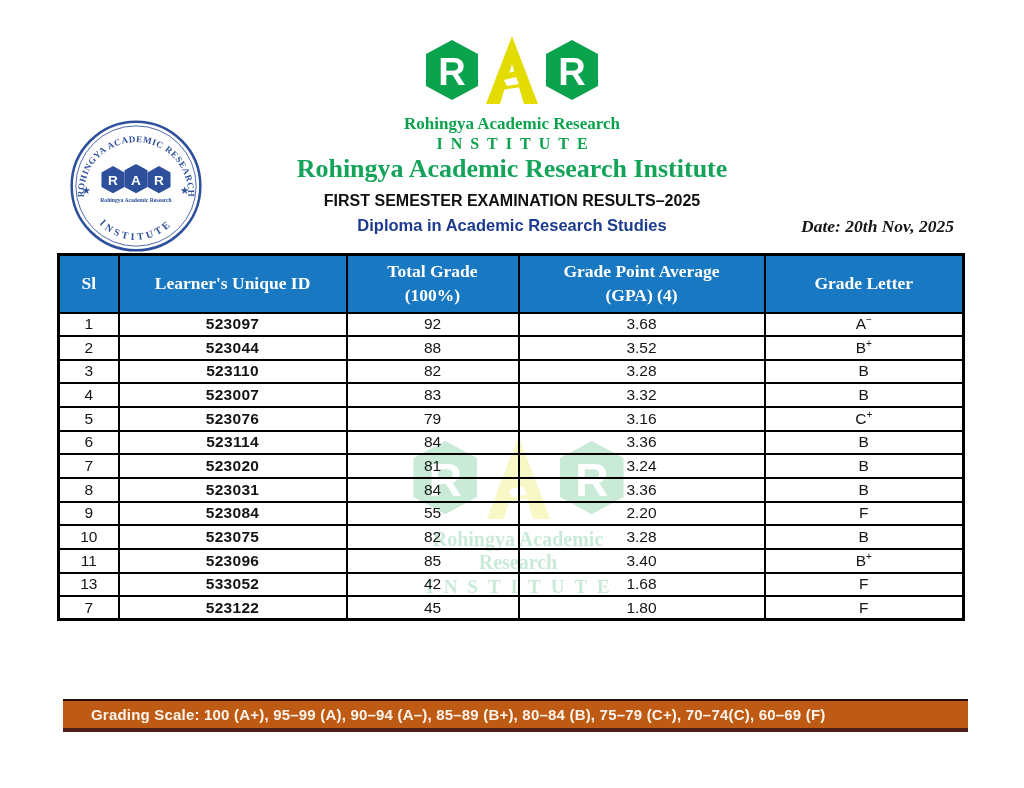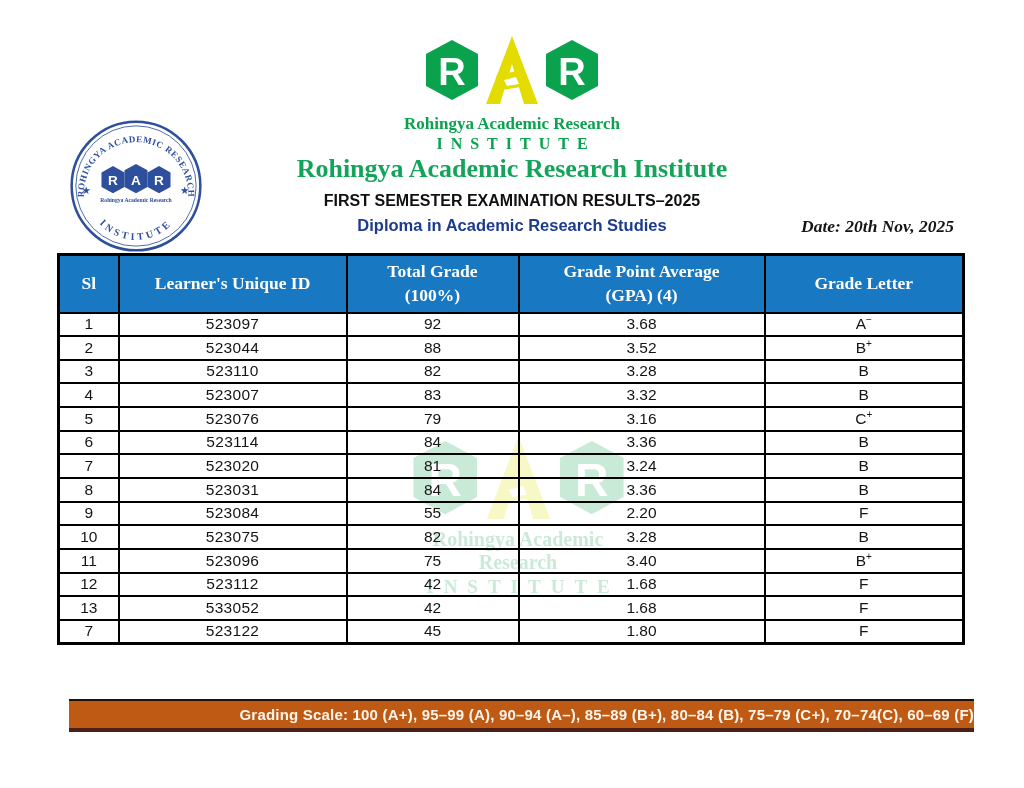--- a/index.html
+++ b/index.html
@@ -67,30 +67,31 @@
   table.results thead th{
     background:var(--header-blue);color:#ffffff;
     font-family:"Liberation Serif",serif;font-weight:bold;font-size:17.5px;
     height:58px;line-height:1.35;text-align:center;vertical-align:middle;
   }
   table.results tbody td{
     background:transparent;color:#141414;
     font-size:15.5px;text-align:center;vertical-align:middle;
     height:23.65px;padding:0;line-height:1.05;
   }
-  table.results tbody td.cell-id{font-weight:normal;letter-spacing:0.3px;}
+  table.results tbody td.cell-id{font-weight:bold;letter-spacing:0.3px;}
   table.results tbody td sup{font-size:10px;line-height:0;}
   
   .grading-bar{
-    position:absolute;left:69px;top:699px;width:905px;height:33px;z-index:2;
+    position:absolute;left:63px;top:699px;width:905px;height:33px;z-index:2;
     background:var(--bar-orange);
     border-top:2px solid #20100a;border-bottom:4px solid #4a2018;
-    display:flex;align-items:center;justify-content:flex-end;
+    display:flex;align-items:center;justify-content:flex-start;
     color:#fdf5ec;font-weight:bold;font-size:15px;letter-spacing:0.2px;
     font-family:"Liberation Sans",sans-serif;
+    padding-left:28px;
   }
 </style>
 </head>
 <body>
 
 <div class="page">
 
   <div class="watermark">
     <svg class="logo-svg" viewBox="0 0 176 72" aria-hidden="true">
       <g>
@@ -238,30 +239,23 @@
         <tr>
           <td>10</td>
           <td class="cell-id">523075</td>
           <td>82</td>
           <td>3.28</td>
           <td>B</td>
         </tr>
         <tr>
           <td>11</td>
           <td class="cell-id">523096</td>
-          <td>75</td>
+          <td>85</td>
           <td>3.40</td>
           <td>B<sup>+</sup></td>
-        </tr>
-        <tr>
-          <td>12</td>
-          <td class="cell-id">523112</td>
-          <td>42</td>
-          <td>1.68</td>
-          <td>F</td>
         </tr>
         <tr>
           <td>13</td>
           <td class="cell-id">533052</td>
           <td>42</td>
           <td>1.68</td>
           <td>F</td>
         </tr>
         <tr>
           <td>7</td>

